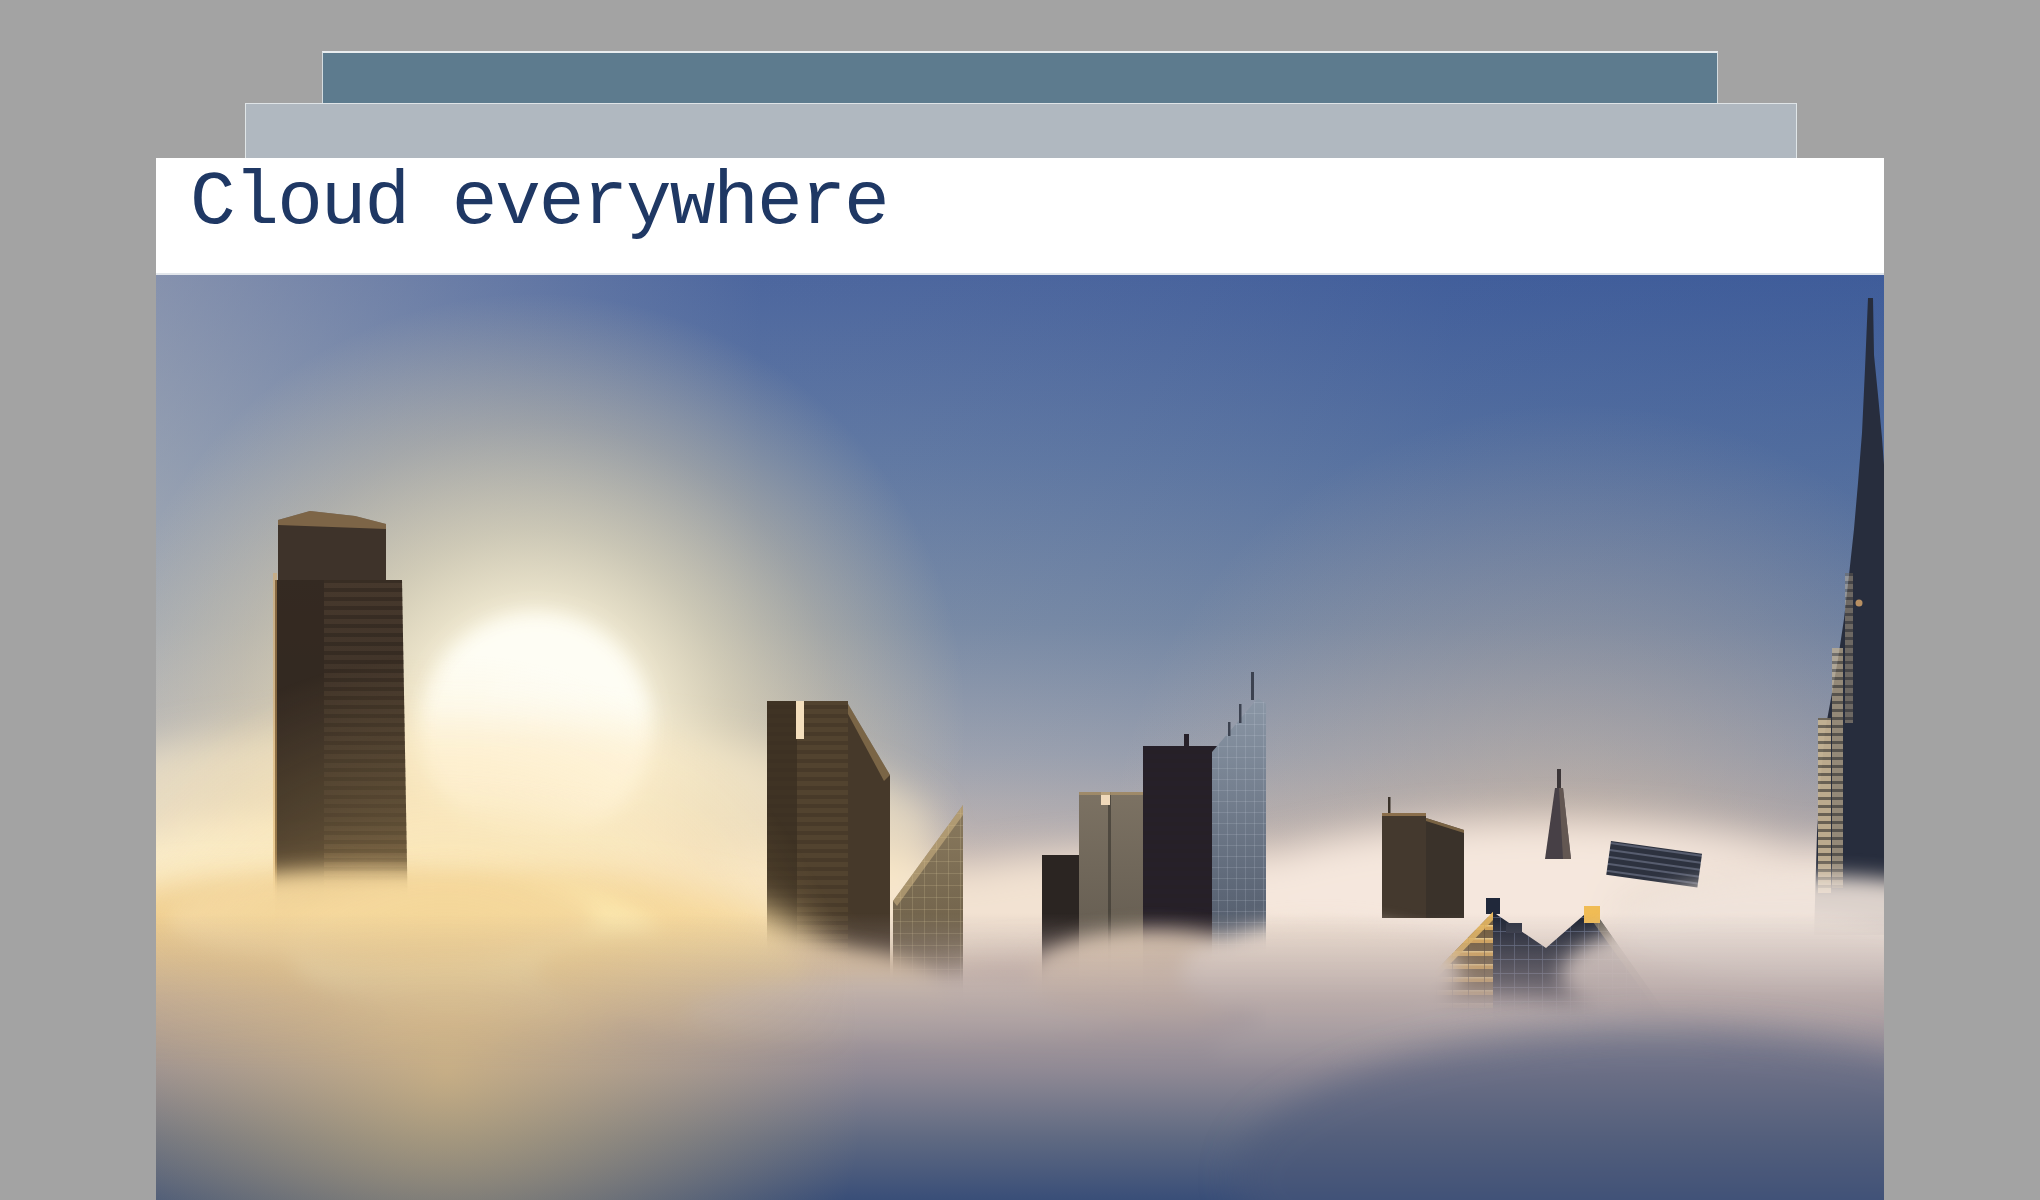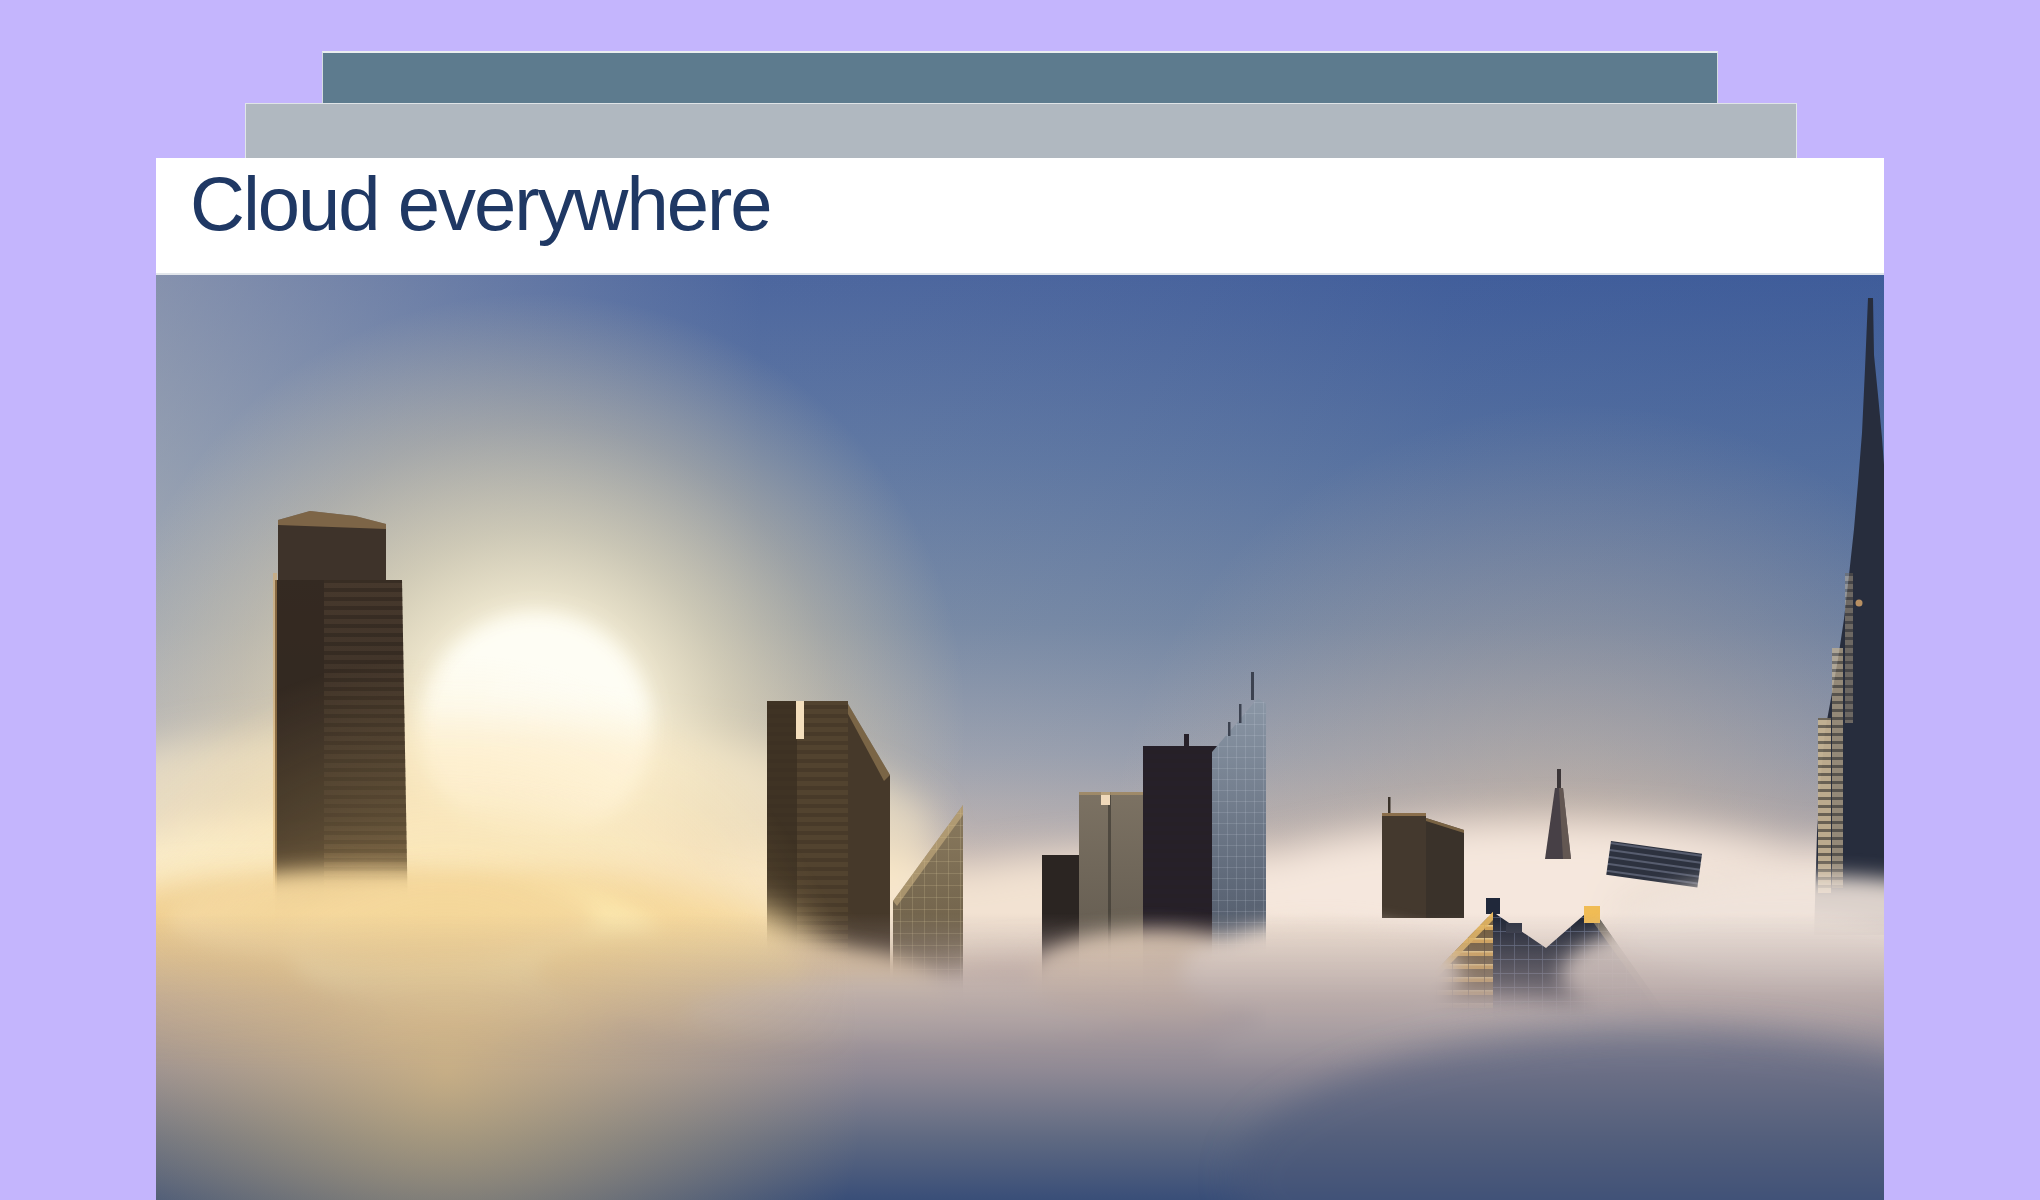--- a/index.html
+++ b/index.html
@@ -14,21 +14,21 @@
            border-right:1px solid rgba(233,237,239,.85);}
   .slide{position:absolute;left:156px;top:158px;width:1728px;height:1042px;background:#ffffff;}
   .title{position:absolute;left:34px;top:2px;margin:0;font-size:76px;font-weight:400;
          letter-spacing:-2px;color:#1f3864;line-height:1.15;white-space:nowrap;}
   .photo{position:absolute;left:0;top:115px;width:1728px;height:927px;overflow:hidden;}
   .photo svg{display:block;width:100%;height:100%;}
 </style>
 </head>
 <body>
 
-<div class="stage" style="background: #c4b5fd;">
+<div class="stage" style="background: #a3a3a3; font-family: Liberation Mono, monospace;">
   <div class="bar bar-back" style="background: rgb(93, 123, 142);"></div>
   <div class="bar bar-mid" style="background: rgb(176, 184, 192);"></div>
 
   <div class="slide" style="background: rgb(255, 255, 255);">
     <h1 class="title" style="color: rgb(31, 56, 100);">Cloud everywhere</h1>
 
     <div class="photo">
       <svg viewBox="0 0 1728 927" preserveAspectRatio="none">
         <defs>
           <linearGradient id="skyV" x1="0" y1="0" x2="0" y2="1">

